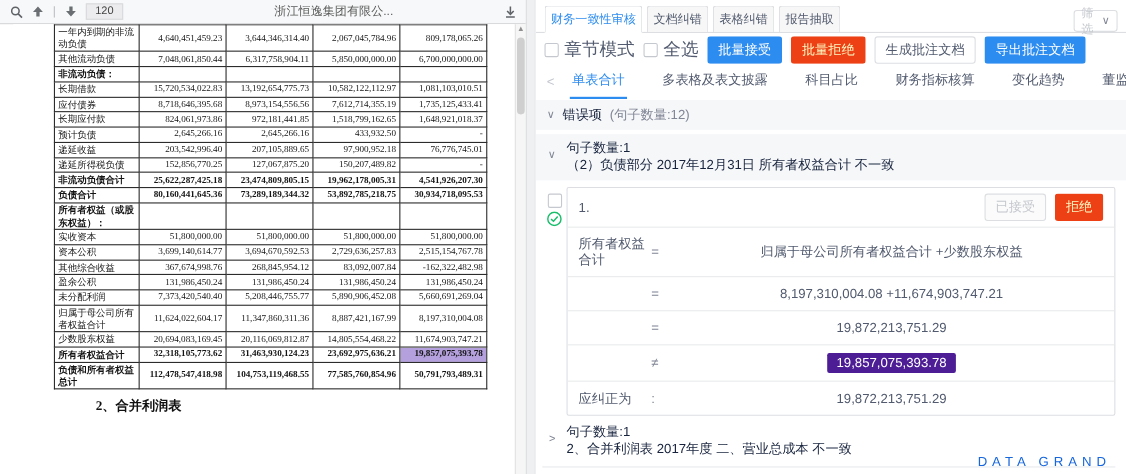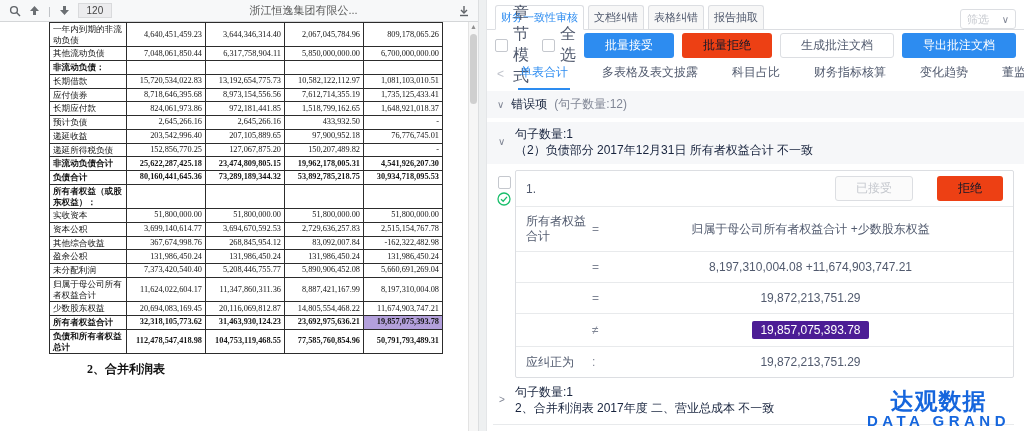--- a/index.html
+++ b/index.html
@@ -41,30 +41,30 @@
   #split-gap { position:absolute; left:478px; top:0; width:9px; height:431px; background:#eef0f1;
                border-left:1px solid #dcdee0; border-right:1px solid #e4e6e8; }
 
   
   #right-pane { position:absolute; left:487px; top:0; right:0; height:431px; background:#fff; overflow:hidden; }
 
   .tabs-row { display:flex; align-items:flex-end; padding:4px 8px 0 8px; border-bottom:1px solid #dcdee2; height:30px; }
   .tab { font-size:11px; color:#515a6e; background:#f7f7f7; border:1px solid #dcdee2; border-bottom:none;
          border-radius:3px 3px 0 0; padding:4px 5px; margin-right:4px; cursor:pointer; white-space:nowrap; }
   .tab.active { background:#fff; color:#2d8cf0; margin-bottom:-1px; border-bottom:1px solid #fff; }
-  .filter-select { margin-left:auto; width:56px; height:20px; border:1px solid #dcdee2; border-radius:3px;
+  .filter-select { margin-left:auto; width:40px; height:20px; border:1px solid #dcdee2; border-radius:3px;
                    display:flex; align-items:center; justify-content:space-between; padding:0 6px;
                    font-size:11px; color:#c5c8ce; cursor:pointer; background:#fff; }
 
   .actions-row { display:flex; align-items:center; gap:8px; padding:5px 8px; height:30px; }
   .chk { width:13px; height:13px; border:1px solid #c5c8ce; border-radius:2px; background:#fff; cursor:pointer; flex:none; }
   .chk-label { font-size:16px; color:#515a6e; margin-left:-3px; }
-  .btn { font-size:12px; border-radius:3px; padding:3px 20px; border:1px solid transparent; cursor:pointer; white-space:nowrap;font-family:Liberation Serif, serif; }
+  .btn { font-size:12px; border-radius:3px; padding:3px 9px; border:1px solid transparent; cursor:pointer; white-space:nowrap;font-family:Liberation Serif, serif; }
   .btn-primary { background:#2d8cf0; color:#fff; }
-  .btn-danger  { background:#ed4014; color:#0f172a; }
+  .btn-danger  { background:#ed4014; color:#fef9c3; }
   .btn-default { background:#fff; color:#515a6e; border-color:#dcdee2; }
 
   .subtabs-row { display:flex; align-items:center; padding:0 10px; height:27px; font-size:12px; color:#515a6e; }
   .subtab-scroll { color:#c0c4cc; margin-right:14px; font-size:12px; cursor:pointer; }
   .subtab { margin-right:30px; padding:6px 2px 7px 2px; cursor:pointer; white-space:nowrap; border-bottom:2px solid transparent; }
   .subtab.active { color:#2d8cf0; border-bottom-color:#2d8cf0; }
 
   .panel-body { position:relative; height:344px; overflow:hidden; }
 
   .section-header { margin-top:4px; background:#f6f7f9; padding:5px 10px; font-size:12px;
@@ -75,38 +75,38 @@
   .group-header { margin-top:4px; background:#f6f7f9; padding:4px 10px 6px 28px; position:relative; cursor:pointer; }
   .group-header .chev { position:absolute; left:11px; top:14px; }
   .gh-line { font-size:12px; color:#17233d; line-height:16px; }
 
   .card-wrap { display:flex; padding:6px 10px 0 6px; }
   .card-gutter { width:22px; display:flex; flex-direction:column; align-items:center; gap:3px; padding-top:6px; }
   .check-circle { width:14px; height:14px; }
   .issue-card { flex:1; border:1px solid #dcdee2; border-radius:2px; background:#fff; }
   .card-header { display:flex; align-items:center; padding:5px 10px; }
   .card-index { font-size:12px; color:#515a6e; }
-  .card-btns { margin-left:auto; display:flex; gap:24px; }
+  .card-btns { margin-left:auto; display:flex; gap:8px; }
   .btn-disabled { background:#fbfbfb; color:#c5c8ce; border-color:#dcdee2; }
   .card-row { display:flex; align-items:center; padding:7px 10px; border-top:1px solid #e8eaec;
               font-size:12px; color:#515a6e; min-height:31px; }
   .cr-label { width:66px; flex:none; line-height:15px; }
   .cr-op { width:26px; flex:none; text-align:left; color:#808695; }
   .cr-value { flex:1;text-align:center; }
   .value-hl { display:inline-block; background:#4c1d95; color:#fff; padding:2px 8px; border-radius:2px; }
 
   .collapsed-item { margin:0 10px 0 6px; padding:6px 4px 7px 22px; border-bottom:1px solid #e8eaec; position:relative; cursor:pointer; }
   .collapsed-item:first-of-type { border-top:1px solid #e8eaec; margin-top:8px; }
   .collapsed-item .chev { position:absolute; left:6px; top:16px; }
   .ci-count { font-size:12px; color:#17233d; line-height:16px; }
   .ci-title { font-size:12px; color:#17233d; line-height:17px; }
 
   .watermark { position:absolute; right:14px; bottom:4px; text-align:center; pointer-events:none; }
   .wm-cn { font-size:23px; font-weight:bold; color:#1666dd; letter-spacing:1px; line-height:26px; }
-  .wm-en { font-size:15px; font-weight:bold; color:#1666dd; letter-spacing:4.5px; line-height:13px; }
+  .wm-en { font-size:12px; font-weight:normal; color:#1666dd; letter-spacing:4.5px; line-height:13px; }
 
   svg .stk { stroke:#5f6368; stroke-width:1.4; fill:none; }
 </style>
 </head>
 <body>
 
 <div id="left-pane">
   <div class="pdf-toolbar">
     <span class="tb-icon">
       <svg width="12" height="12" viewBox="0 0 12 12">
@@ -456,18 +456,17 @@
         <div class="ci-title">2、合并利润表 2017年度 二、营业总成本 不一致</div>
       </div>
 
       <div class="collapsed-item">
         
         
         
       </div>
 
     <div class="watermark">
-      <div class="wm-cn">达观数据</div>
       <div class="wm-en">DATA GRAND</div>
     </div>
 
   </div>
 </div>
 
 </body></html>

